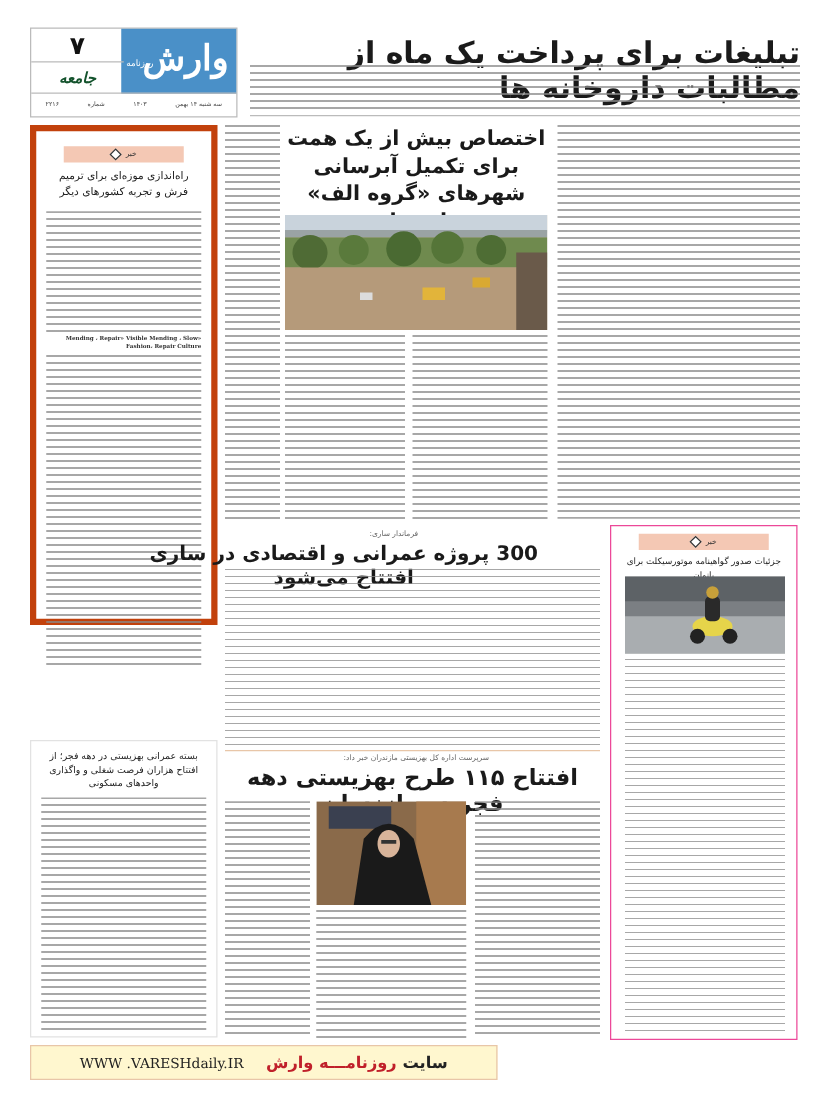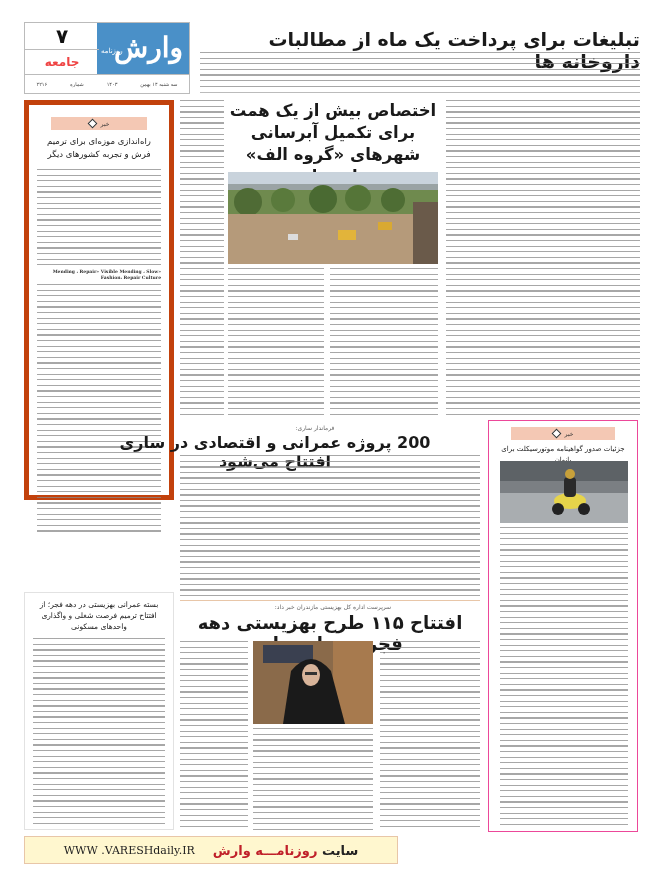--- a/index.html
+++ b/index.html
@@ -16,25 +16,25 @@
   }
   .headline { font-family: "DejaVu Sans", sans-serif; font-weight: bold; color: #1a1a1a; text-align: center; }
   .kicker { font-size: 6px; color: #666; text-align: center; }
 
   
   #masthead { left: 24px; top: 22px; width: 166px; height: 72px; border: 1px solid #bbb; background: #fff; }
   #logo-box { position: absolute; right: 0; top: 0; width: 92px; height: 52px; background: #4a90c8; overflow: hidden; }
   #logo-text { position: absolute; right: 6px; top: 2px; font-family: Liberation Serif, serif; font-size: 28px; color: #fff; font-weight: bold; line-height: 46px; }
   #logo-sub { position: absolute; left: 4px; top: 12px; color: #fff; font-size: 7px; font-weight: normal; margin-top: 12px; }
   #page-num { position: absolute; left: 0; top: 0; width: 74px; height: 27px; border-bottom: 1px solid #bbb; text-align: center; font-size: 20px; font-weight: bold; line-height: 27px; color: #111; }
-  #section-name { position: absolute; left: 0; top: 27px; width: 74px; height: 25px; text-align: center; font-size: 12px; font-weight: bold; line-height: 25px; color: #ef4444; }
+  #section-name { position: absolute; left: 0; top: 27px; width: 74px; height: 25px; text-align: center; font-size: 12px; font-weight: bold; line-height: 25px; color: #14532d; font-style: italic; }
   #issue-row { position: absolute; left: 0; bottom: 0; width: 100%; height: 19px; border-top: 1px solid #bbb; font-size: 5px; color: #444; display: flex; justify-content: space-around; align-items: center; direction: rtl; }
 
   
-  #top-headline { right: 20px; top: 28px; width: 440px; font-size: 19px; text-align: right; }
+  #top-headline { right: 20px; top: 28px; width: 440px; font-size: 24px; text-align: right; }
   #top-lead { right: 20px; top: 52px; width: 440px; height: 36px; }
 
   
   .hr { height: 1px; background: #bbb; }
 
   
   #main-headline { left: 228px; top: 100px; width: 210px; font-size: 16.5px; line-height: 22px; }
   #main-photo { left: 228px; top: 172px; width: 210px; height: 92px; overflow: hidden; }
 
   
@@ -108,21 +108,21 @@
     <span>خبر</span>
     <span class="diamond"></span>
   </div>
   <div class="headline" style="font-size:8.5px; line-height:13px; margin:5px 8px; font-weight:normal;">راه‌اندازی موزه‌ای برای ترمیم فرش و تجربه کشورهای دیگر</div>
   <div class="body-text lines" style="margin:8px 8px 0 8px; height:100px;"><span style="opacity:0">مجوز نخستین موزه تخصصی رفوگری در شهرستان بابلسر استان مازندران صادر شد. Visible Mending، Slow Fashion، Repair Culture</span></div>
   <div style="margin:0 8px; font-size:4.5px; line-height:6px; color:#333; font-family:'DejaVu Serif', serif; font-weight:bold; text-align:right;">«Mending ، Repair» Visible Mending ، Slow Fashion، Repair Culture</div>
   <div class="body-text lines" style="margin:3px 8px 0 8px; height:250px;"></div>
 </div>
 
 <div id="mid-kicker" class="abs kicker">فرماندار ساری:</div>
-<div id="mid-headline" class="abs headline">200 پروژه عمرانی و اقتصادی در ساری افتتاح می‌شود</div>
+<div id="mid-headline" class="abs headline">300 پروژه عمرانی و اقتصادی در ساری افتتاح می‌شود</div>
 <div class="abs body-text lines" style="left:180px; top:455px; width:300px; height:143px;"><span style="opacity:0">فرماندار ساری از افتتاح و آغاز عملیات اجرایی ۲۰۰ پروژه عمرانی در مرکز استان مازندران همزمان با ایام دهه فجر خبر داد.</span></div>
 <div class="abs hr" style="left:180px; top:600px; width:300px; background:#e8c6a8;"></div>
 
 <div id="right-box" class="abs">
   <div class="news-tag" style="margin:6px 22px 0 22px;">
     <span>خبر</span>
     <span class="diamond"></span>
   </div>
   <div class="headline" style="font-size:7px; line-height:11px; margin:4px 10px; font-weight:normal;">جزئیات صدور گواهینامه موتورسیکلت برای بانوان</div>
 </div>
@@ -134,21 +134,21 @@
     <ellipse cx="70" cy="40" rx="16" ry="8" fill="#e6d44a"></ellipse>
     <circle cx="58" cy="48" r="6" fill="#222"></circle>
     <circle cx="84" cy="48" r="6" fill="#222"></circle>
     <rect x="64" y="16" width="12" height="20" rx="4" fill="#2a2a2a"></rect>
     <circle cx="70" cy="13" r="5" fill="#c7a03a"></circle>
   </svg>
 </div>
 <div class="abs body-text lines" style="left:500px; top:527px; width:128px; height:298px;"><span style="opacity:0">عضو کمیسیون امور داخلی و شوراهای مجلس از جزئیات صدور گواهینامه موتورسواری برای بانوان توضیحاتی ارائه کرد.</span></div>
 
 <div id="left-box-2" class="abs">
-  <div class="headline" style="font-size:7.5px; line-height:11px; margin:6px 8px; font-weight:normal;">بسته عمرانی بهزیستی در دهه فجر؛ از افتتاح ترمیم فرصت شغلی و واگذاری واحدهای مسکونی</div>
+  <div class="headline" style="font-size:7.5px; line-height:11px; margin:6px 8px; font-weight:normal;">بسته عمرانی بهزیستی در دهه فجر؛ از افتتاح هزاران فرصت شغلی و واگذاری واحدهای مسکونی</div>
   <div class="body-text lines" style="margin:2px 8px 0 8px; height:190px;"><span style="opacity:0">رئیس مرکز توسعه کارآفرینی، اشتغال و توانمندسازی سازمان بهزیستی کشور با تشریح بسته عمرانی این سازمان در دهه فجر از ایجاد ۱۸ هزار و ۳۳۸ فرصت شغلی خبر داد.</span></div>
 </div>
 
 <div id="low-kicker" class="abs kicker">سرپرست اداره کل بهزیستی مازندران خبر داد:</div>
 <div id="low-headline" class="abs headline">افتتاح ۱۱۵ طرح بهزیستی دهه فجر در مازندران</div>
 <div id="low-photo" class="abs">
   <svg width="120" height="83" viewBox="0 0 120 83">
     <rect width="120" height="83" fill="#8a6a4a"></rect>
     <rect x="80" width="40" height="83" fill="#a77a4e"></rect>
     <rect x="10" y="4" width="50" height="18" fill="#3a4050"></rect>

